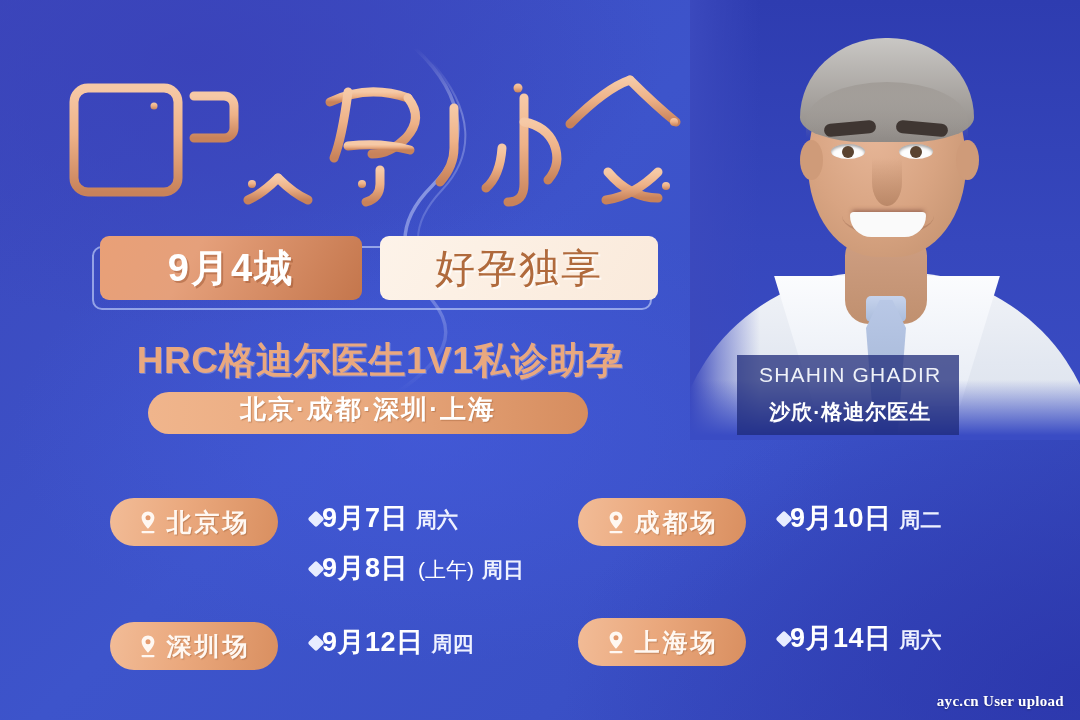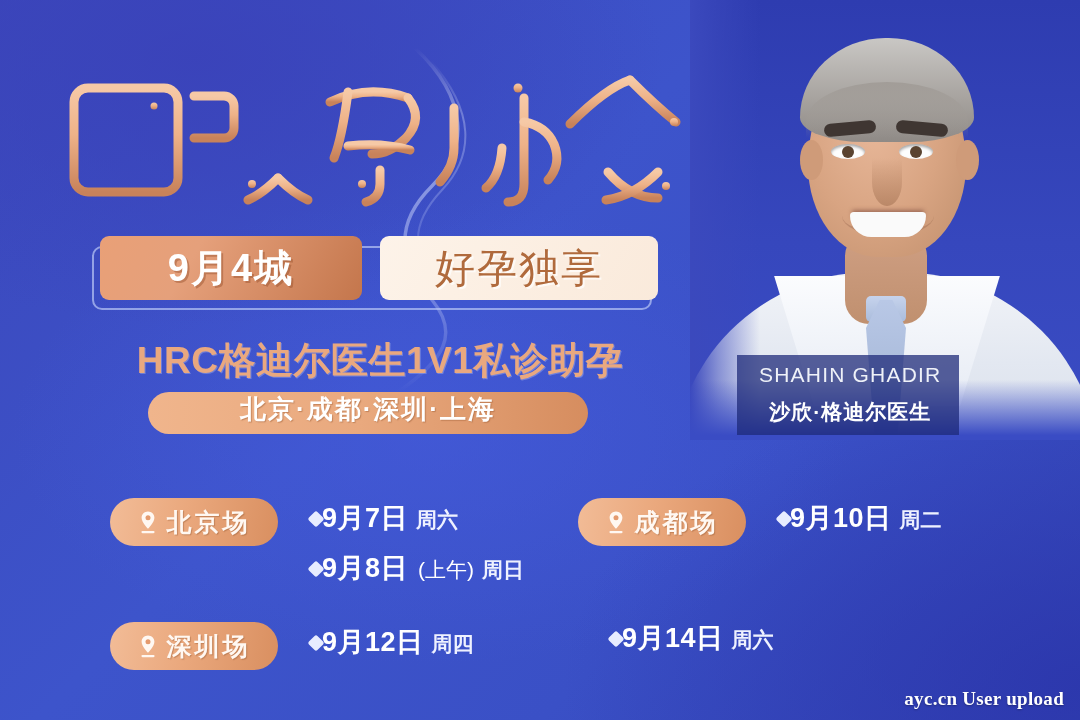--- a/index.html
+++ b/index.html
@@ -209,21 +209,21 @@
     transform:rotate(45deg); flex:0 0 auto; border-radius:2px;
     position:relative; top:-2px;
   }
   .d-main { color:#fff; font-size:27px; font-weight:800; letter-spacing:.5px; }
   .d-paren { color:#fff; font-size:21px; font-weight:500; margin-left:10px; }
   .d-week { color:#eef1ff; font-size:21px; font-weight:700; margin-left:8px; }
 
   .watermark {
     position:absolute; right:16px; bottom:10px;
     color:#ffffff; font-family:"Liberation Serif","DejaVu Serif",serif;
-    font-size:19px; font-weight:700; letter-spacing:.3px;
+    font-size:15px; font-weight:700; letter-spacing:.3px;
     text-shadow:0 1px 2px rgba(0,0,0,.3);
   }
 </style>
 </head>
 <body>
 
 <div id="poster">
 
   <svg class="swoosh" width="1080" height="720" viewBox="0 0 1080 720" aria-hidden="true">
     <defs>
@@ -396,20 +396,28 @@
       <div class="dates">
         <div class="date-line">
           <i class="dia"></i>
           <span class="d-main">9月12日</span>
           <span class="d-week">周四</span>
         </div>
       </div>
     </div>
 
     <div class="sched-cell" style="left:578px; top:128px;">
+      <div class="city-pill">
+        <svg class="pin" width="20" height="24" viewBox="0 0 20 24">
+          <path d="M10 1.5c-3.6 0-6.4 2.8-6.4 6.3 0 4.6 6.4 11 6.4 11s6.4-6.4 6.4-11c0-3.5-2.8-6.3-6.4-6.3z" fill="#fff8f2"></path>
+          <circle cx="10" cy="7.8" r="2.5" fill="#e49a6e"></circle>
+          <rect x="3.4" y="21" width="13.2" height="2.2" rx="1.1" fill="#fff8f2"></rect>
+        </svg>
+        <span class="cname">上海场</span>
+      </div>
       <div class="dates">
         <div class="date-line">
           <i class="dia"></i>
           <span class="d-main">9月14日</span>
           <span class="d-week">周六</span>
         </div>
       </div>
     </div>
 
   </div>

